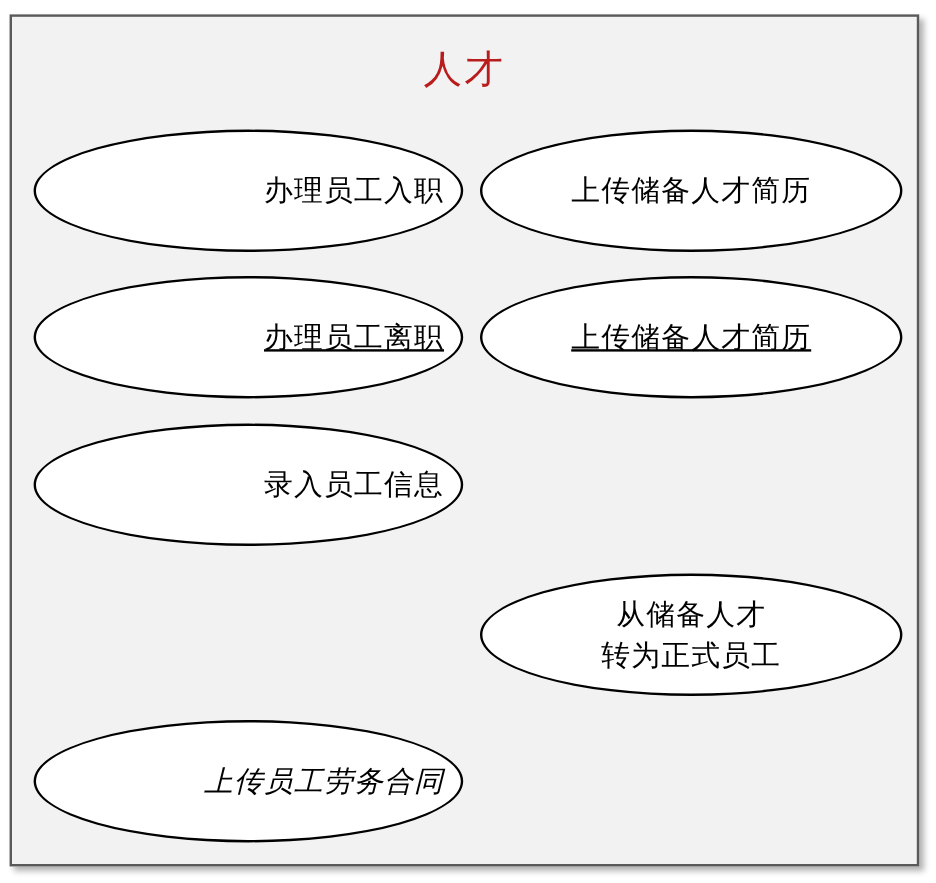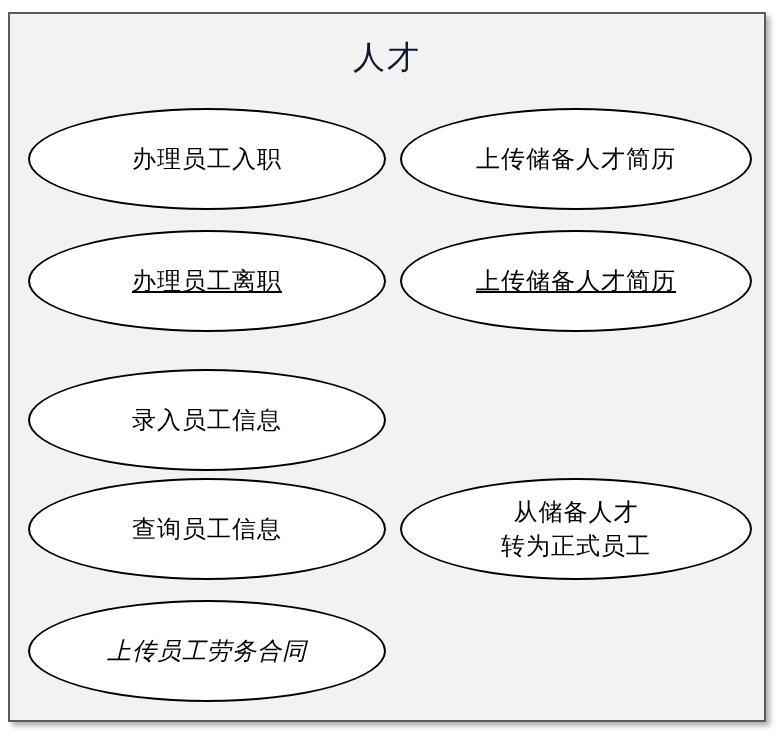--- a/index.html
+++ b/index.html
@@ -36,21 +36,21 @@
 
   
   .title {
     position: absolute;
     left: 0;
     top: 22px;
     width: 100%;
     text-align: center;
     font-size: 32px;
     line-height: 42px;
-    color: #0f172a;
+    color: #b91c1c;
     letter-spacing: 2px;
     white-space: nowrap;
   }
 
   
   .ellipse {
     position: absolute;
     box-sizing: border-box;
     background: #ffffff;
     border: 2px solid #000000;
@@ -63,26 +63,26 @@
   .ellipse .label {
     font-size: 24px;
     line-height: 34px;
     color: #000000;
     letter-spacing: 1px;
     padding: 0 14px;
     white-space: pre-line;
   }
 
   
-  .col-left  { left: 18px;  width: 358px; }
+  .col-left  { left: 18px;  width: 358px; justify-content: flex-end; }
   .col-right { left: 390px; width: 352px; }
 
   .row-1 { top: 94px;  height: 102px; }
   .row-2 { top: 216px; height: 102px; text-decoration: underline; }
-  .row-3 { top: 355px; height: 102px; }
+  .row-3 { top: 339px; height: 102px; }
   .row-4 { top: 464px; height: 102px; }
   .row-5 { top: 586px; height: 102px; font-style: italic; }
 </style>
 </head>
 <body>
 
 <div id="canvas">
 
   <div class="frame">
 
@@ -93,23 +93,20 @@
     </div>
 
     <div class="ellipse col-left row-2">
       <span class="label">办理员工离职</span>
     </div>
 
     <div class="ellipse col-left row-3">
       <span class="label">录入员工信息</span>
     </div>
 
-    <div class="ellipse col-left row-4">
-      <span class="label">查询员工信息</span>
-    </div>
 
     <div class="ellipse col-left row-5">
       <span class="label">上传员工劳务合同</span>
     </div>
 
     <div class="ellipse col-right row-1">
       <span class="label">上传储备人才简历</span>
     </div>
 
     <div class="ellipse col-right row-2">

